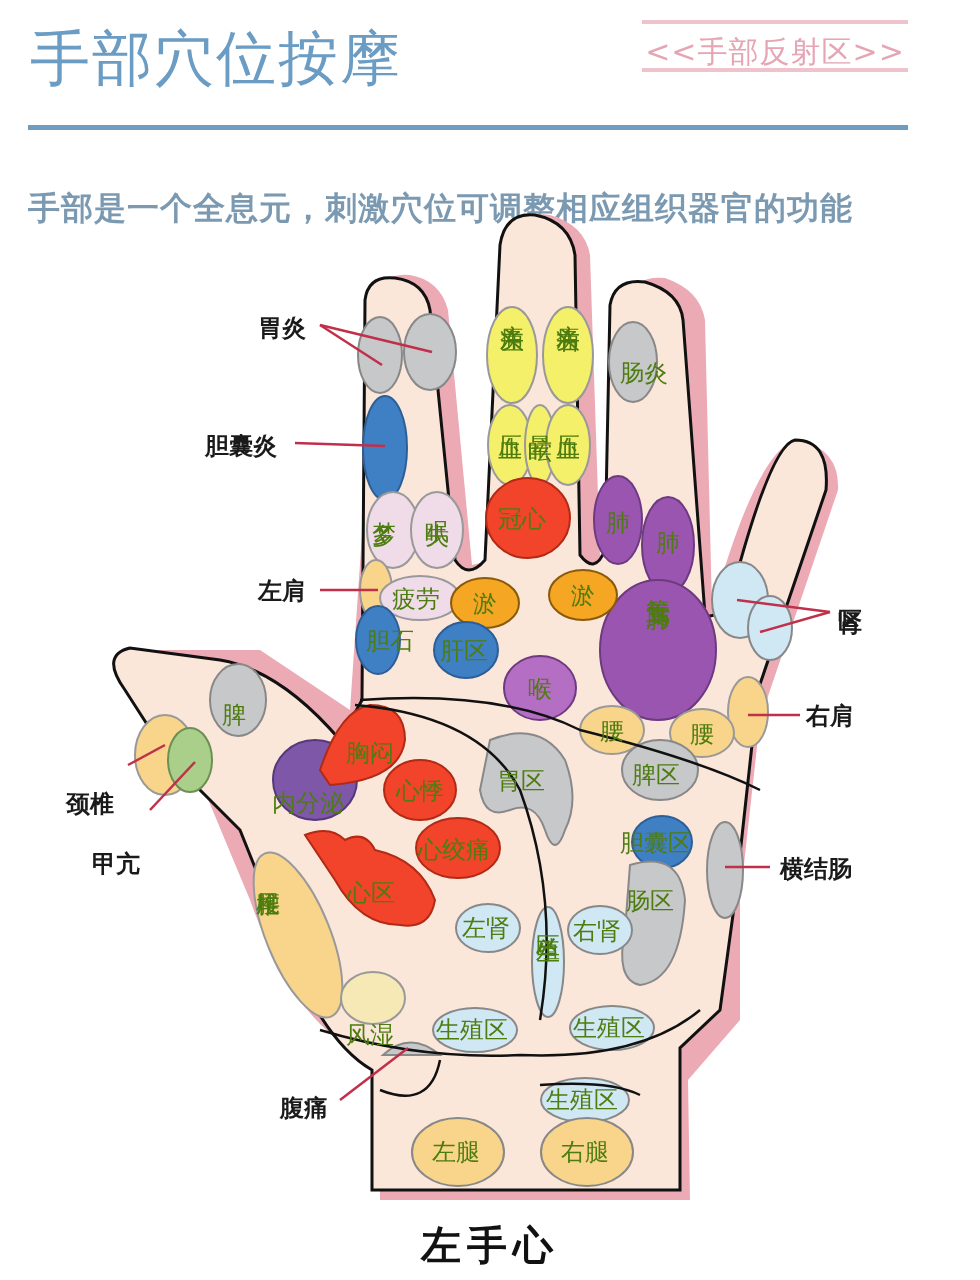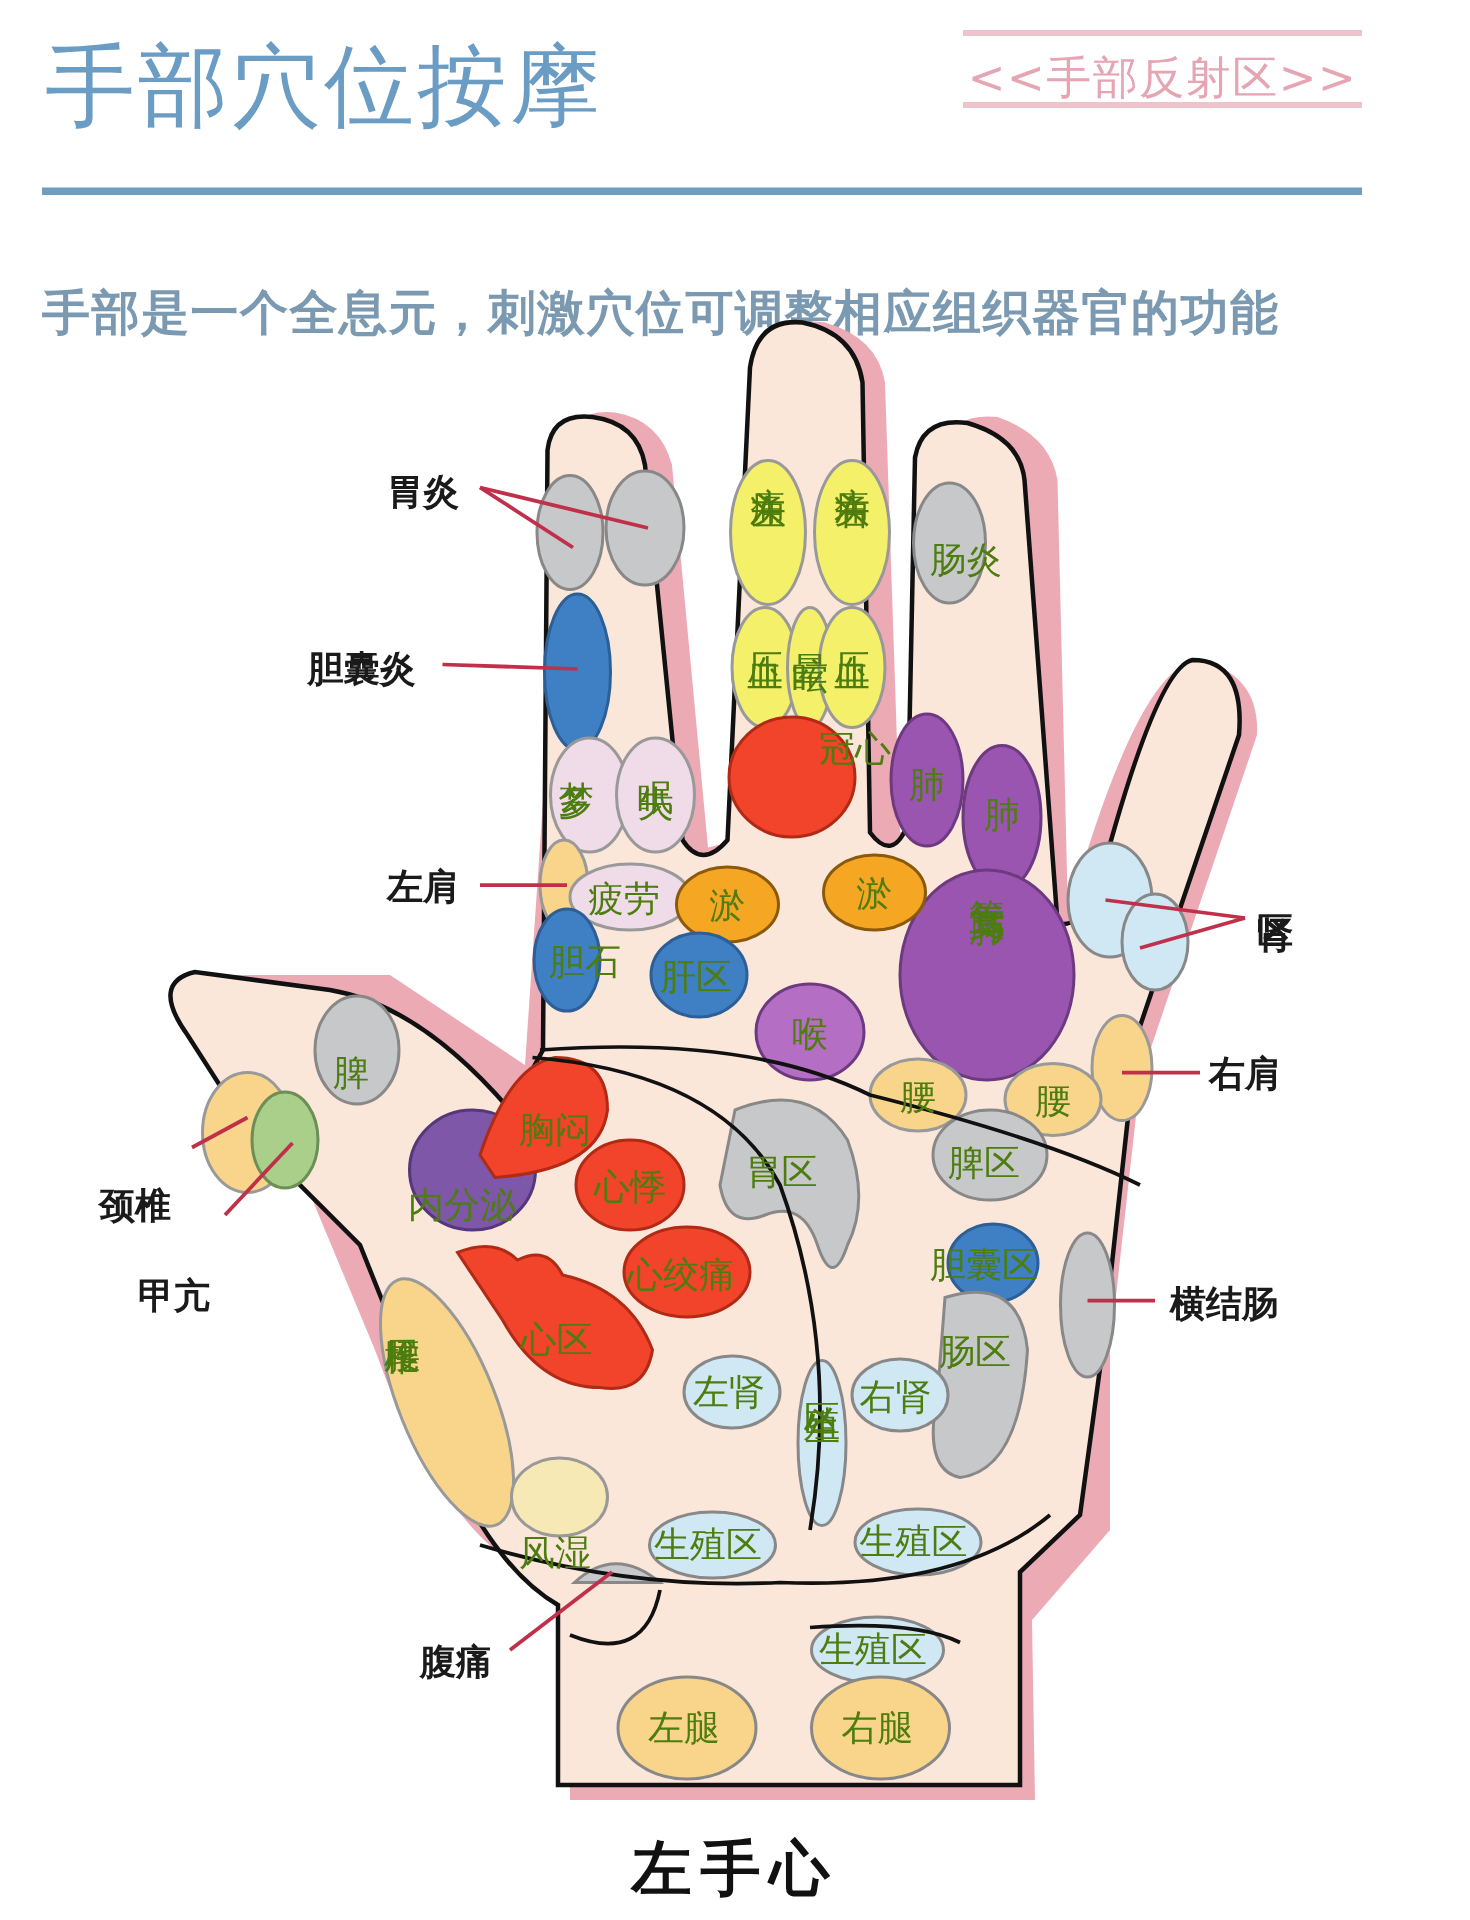--- a/index.html
+++ b/index.html
@@ -133,21 +133,21 @@
 <div class="lbl" style="left:806px;top:700px;">右肩</div>
 <div class="lbl" style="left:780px;top:853px;">横结肠</div>
 
 <div class="zone vert" style="left:371px;top:504px;">多梦</div>
 <div class="zone vert" style="left:424px;top:504px;">失眠</div>
 <div class="zone vert" style="left:499px;top:310px;">左头痛</div>
 <div class="zone vert" style="left:555px;top:310px;">右头痛</div>
 <div class="zone vert" style="left:497px;top:418px;">血压</div>
 <div class="zone vert" style="left:527px;top:418px;">眩晕</div>
 <div class="zone vert" style="left:555px;top:418px;">血压</div>
-<div class="zone" style="left:498px;top:486px;margin-left:48px;">冠心</div>
+<div class="zone" style="left:498px;top:506px;">冠心</div>
 <div class="zone" style="left:620px;top:360px;">肠炎</div>
 <div class="zone" style="left:606px;top:510px;">肺</div>
 
 <div class="zone" style="left:392px;top:586px;">疲劳</div>
 <div class="zone" style="left:473px;top:591px;">淤</div>
 <div class="zone" style="left:571px;top:583px;">淤</div>
 <div class="zone" style="left:366px;top:628px;">胆石</div>
 <div class="zone" style="left:440px;top:638px;">肝区</div>
 <div class="zone" style="left:528px;top:676px;">喉</div>
 <div class="zone" style="left:656px;top:530px;">肺</div>

